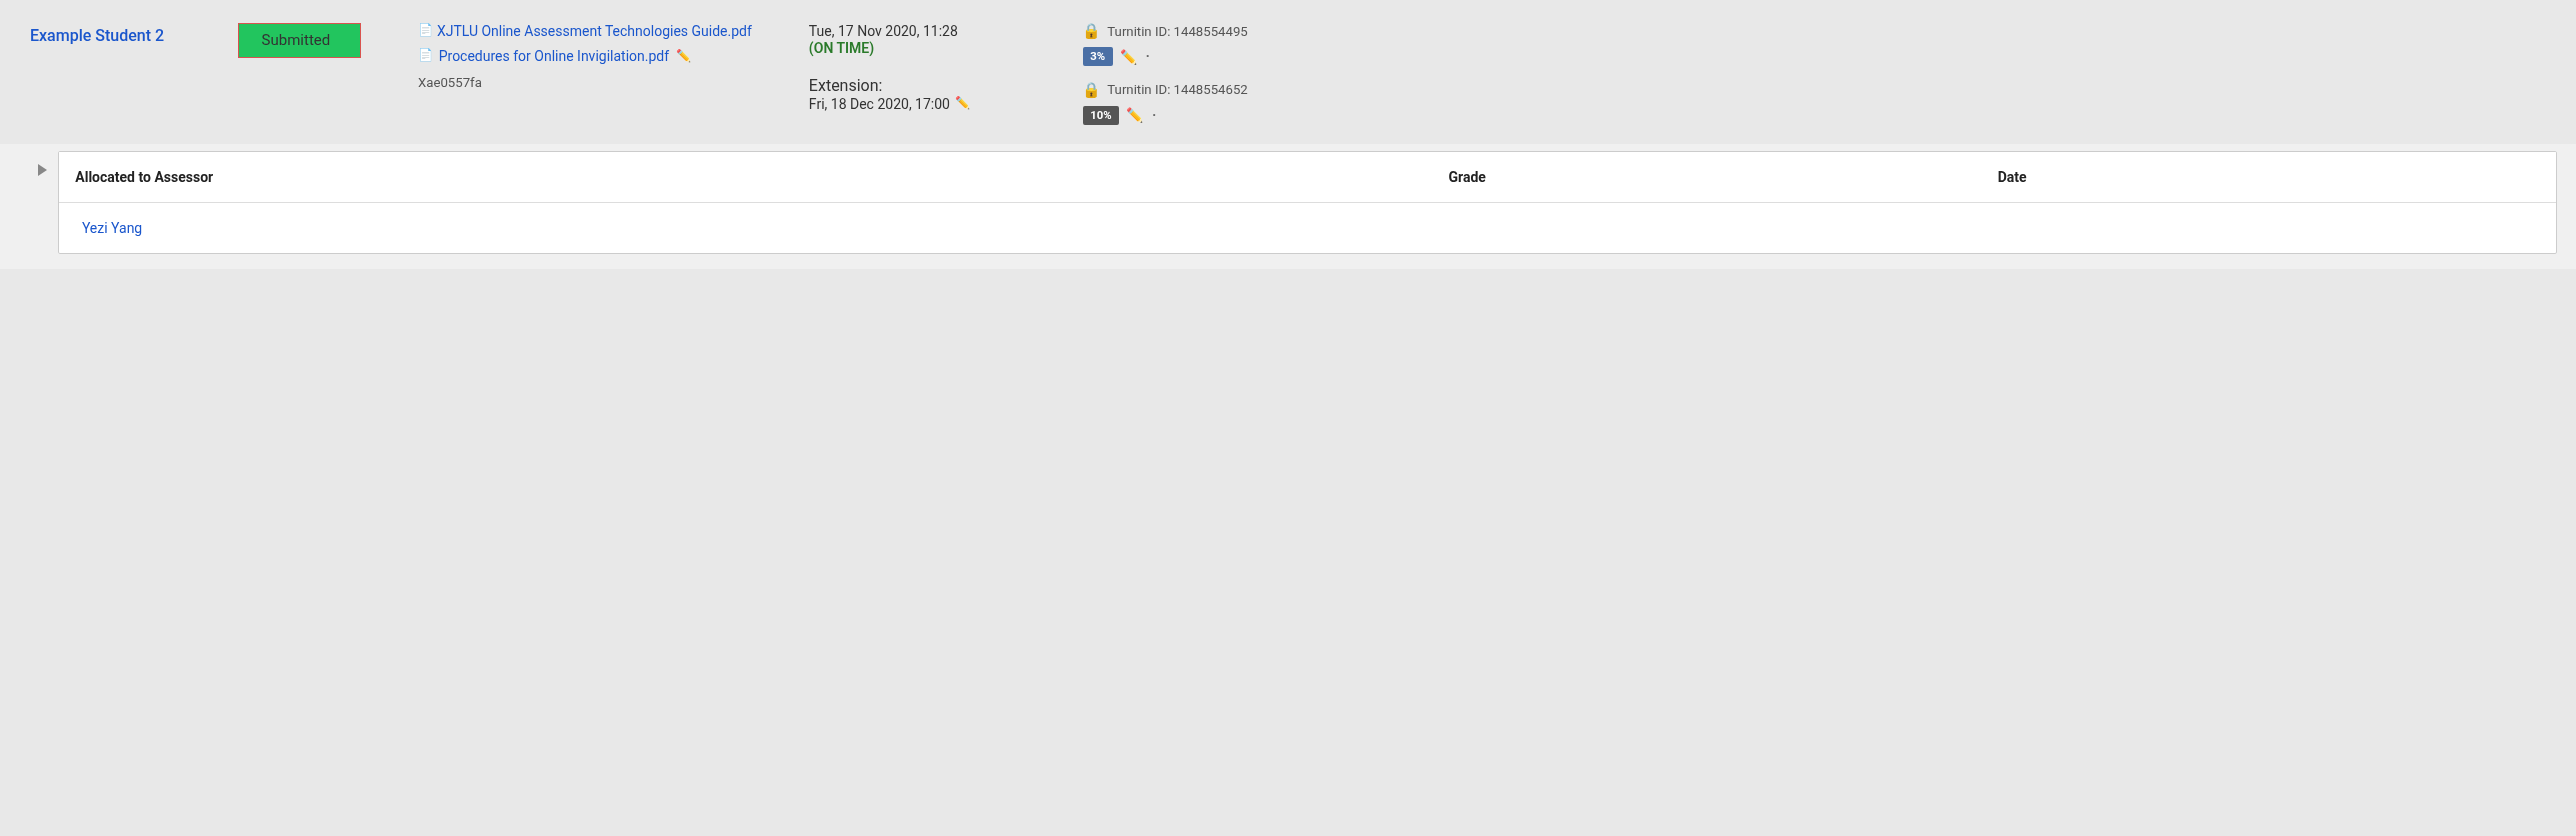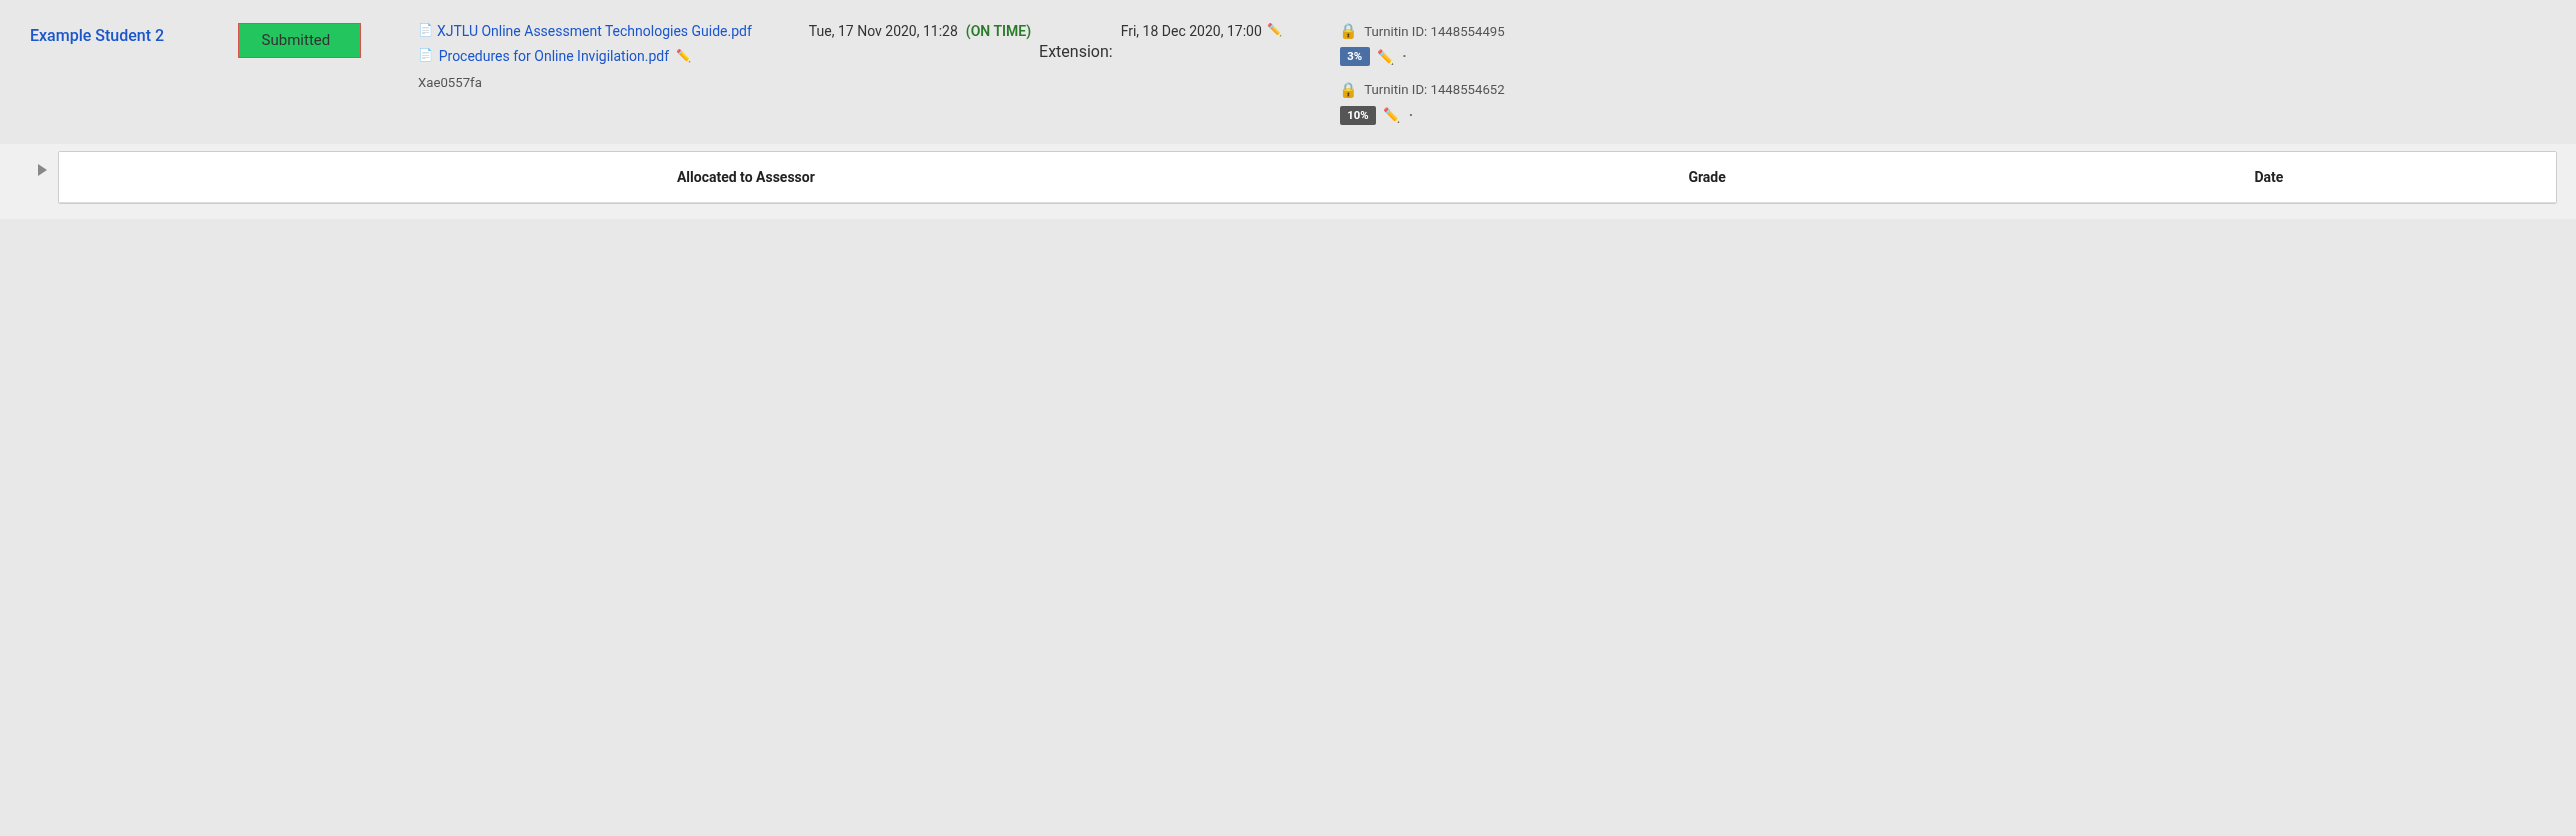--- a/index.html
+++ b/index.html
@@ -83,22 +83,22 @@
     .xae-code {
       color: #555;
       font-size: 13.2px;
       margin-top: 1.9px;
     }
 
     .datetime-section {
       min-width: 217px;
       margin-right: 57px;
       display: flex;
-      flex-direction: row;
-      gap: 8px;
+      flex-direction: column;
+      gap: 1px;
     }
 
     .datetime-main {
       font-size: 14px;
       color: #333;
       font-weight: 400;
     }
 
     .on-time-badge {
       color: #2a7a2a;
@@ -197,21 +197,21 @@
     .subtable {
       width: 100%;
       border-collapse: collapse;
     }
 
     .subtable thead tr {
       border-bottom: 1.9px solid #ddd;
     }
 
     .subtable th {
-      text-align: center;
+      text-align: left;
       padding: 17px 16px;
       font-size: 14px;
       font-weight: 700;
       color: #222;
       background: #fff;
     }
 
     .subtable th:first-child { width: 55%; }
     .subtable th:nth-child(2) { width: 22%; }
     .subtable th:nth-child(3) { width: 23%; }
@@ -313,18 +313,23 @@
     <div class="subtable-wrapper" style="flex:1; margin-left:0;">
       <table class="subtable">
         <thead>
           <tr>
             <th>Allocated to Assessor</th>
             <th>Grade</th>
             <th>Date</th>
           </tr>
         </thead>
         <tbody id="assessor-tbody">
+            <tr>
+              <td><a href="#">Yezi Yang</a></td>
+              <td></td>
+              <td></td>
+            </tr>
           </tbody>
       </table>
     </div>
   </div>
 </div>
 
 
 </body></html>

